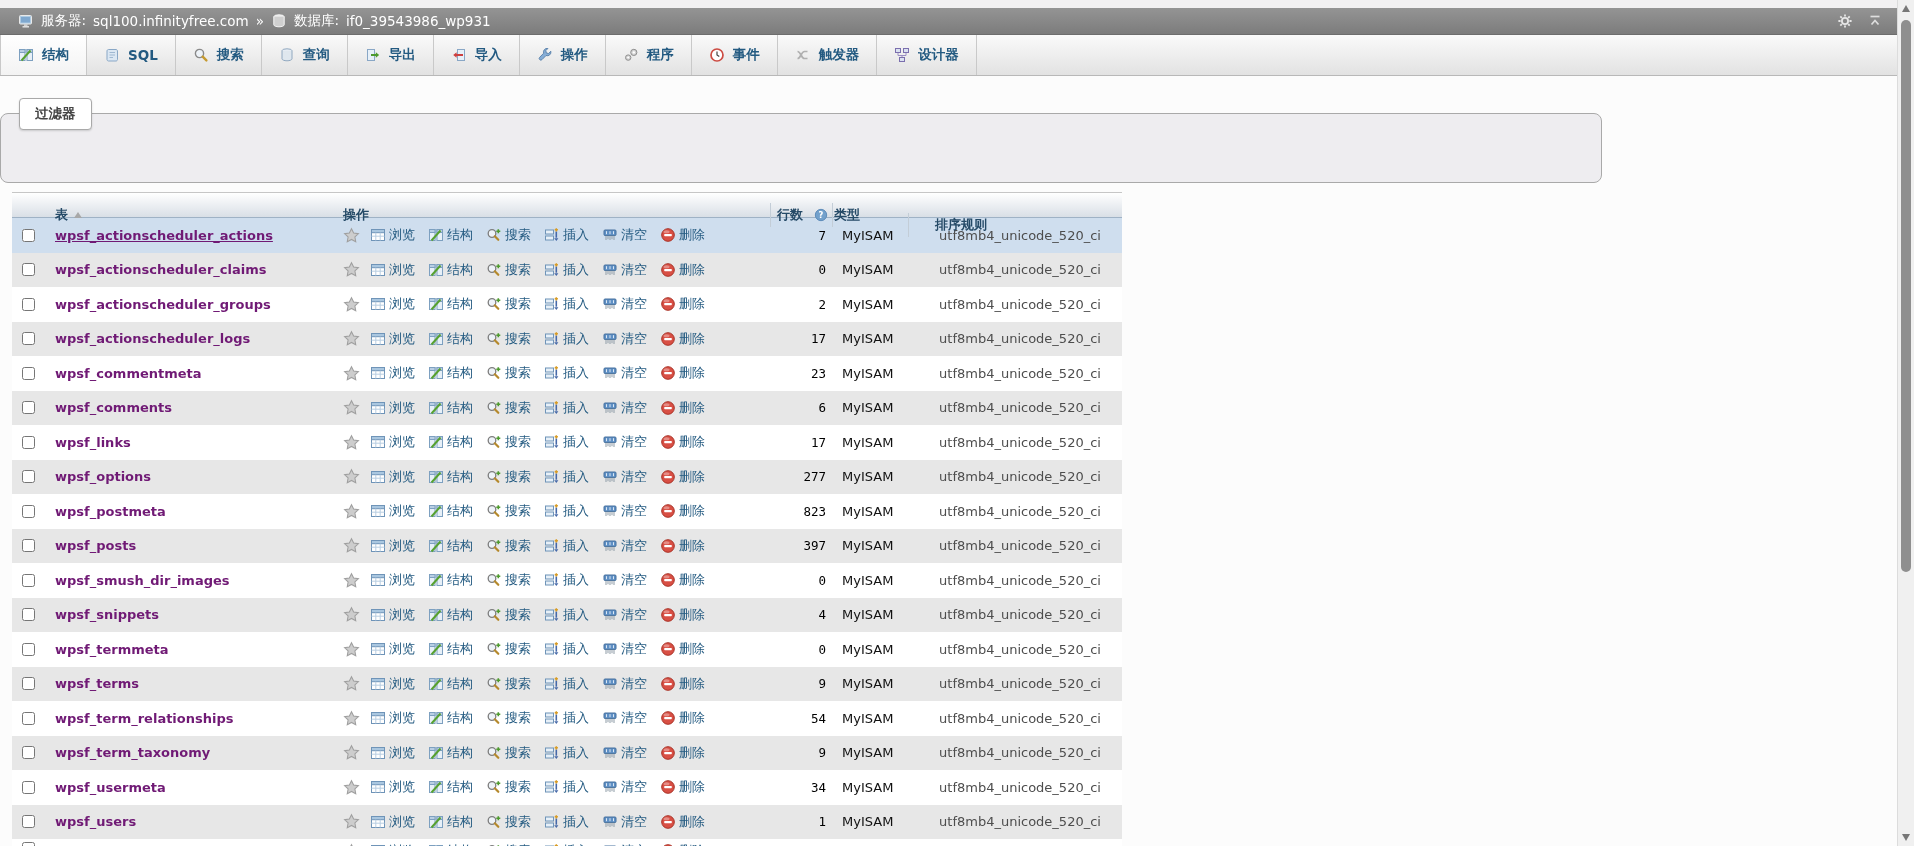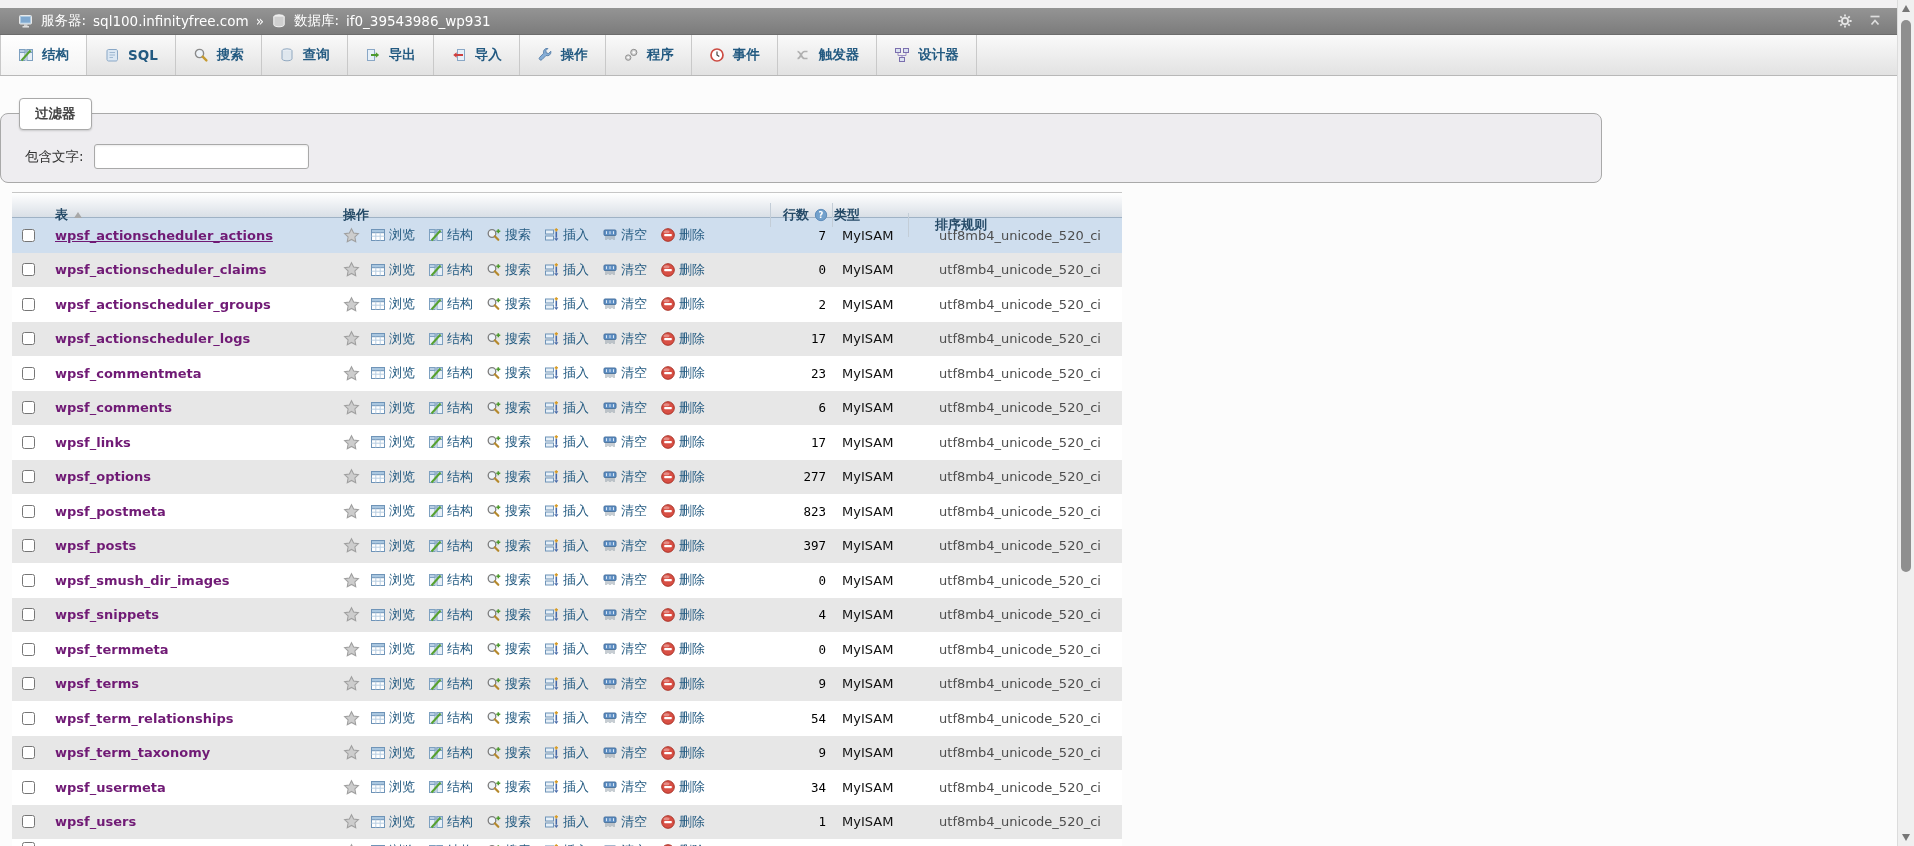--- a/index.html
+++ b/index.html
@@ -38,21 +38,21 @@
 
   
   .tables-wrap{position:absolute;left:12px;top:192px;width:1110px;}
   .grid{display:grid;grid-template-columns:33px 290px 435px 62px 76px 214px;align-items:center;}
   .thead{height:24px;background:linear-gradient(#ffffff,#d9dfe6);
     border-top:1px solid #c6c6c6;border-bottom:1px solid #9fb2c5;
     font-size:13px;font-weight:bold;color:#254a67;}
   .thead .hcell{display:flex;align-items:center;height:24px;box-sizing:border-box;}
   .h-name{padding-left:10px;gap:6px;cursor:pointer;}
   .h-actions{padding-left:8px;}
-  .h-rows{justify-content:flex-end;padding-right:4px;gap:5px;border-left:1px solid #c3cdd7;}
+  .h-rows{justify-content:flex-end;padding-right:4px;gap:11px;border-left:1px solid #c3cdd7;}
   .h-type{padding-left:1px;border-left:1px solid #c3cdd7;font-family:Liberation Mono, monospace;}
   .h-collation{padding-left:26px;border-left:1px solid #c3cdd7;margin-top:20px;}
   .sort-asc{width:0;height:0;border-left:4px solid transparent;border-right:4px solid transparent;
     border-bottom:6px solid #a8a8a8;display:inline-block;}
 
   .trow{height:34.5px;background:#ffffff;font-size:13px;}
   .trow.even{background:#e7e7e7;}
   .trow.hl{background:#cfdeee;}
   .trow.partial{align-items:start;}
   .trow.partial .cell{padding-top:3px;}
@@ -235,24 +235,20 @@
             <rect x="9.5" y="1.5" width="5" height="4" fill="#dbe2f1" stroke="#7b6fae"></rect>
             <rect x="5.5" y="10.5" width="5" height="4" fill="#dbe2f1" stroke="#7b6fae"></rect>
           </svg>
         </span>
         <span>设计器</span>
       </a>
     </div>
 
   <div class="filter-fieldset">
     <div class="filter-legend">过滤器</div>
-    <div class="filter-row">
-      <span class="filter-label">包含文字:</span>
-      <input class="filter-input" type="text" value="" style="">
-    </div>
   </div>
 
   <div class="tables-wrap">
     <div class="grid thead">
       <div class="hcell"></div>
       <div class="hcell h-name">
         <span>表</span>
         <span class="sort-asc"></span>
       </div>
       <div class="hcell h-actions">

